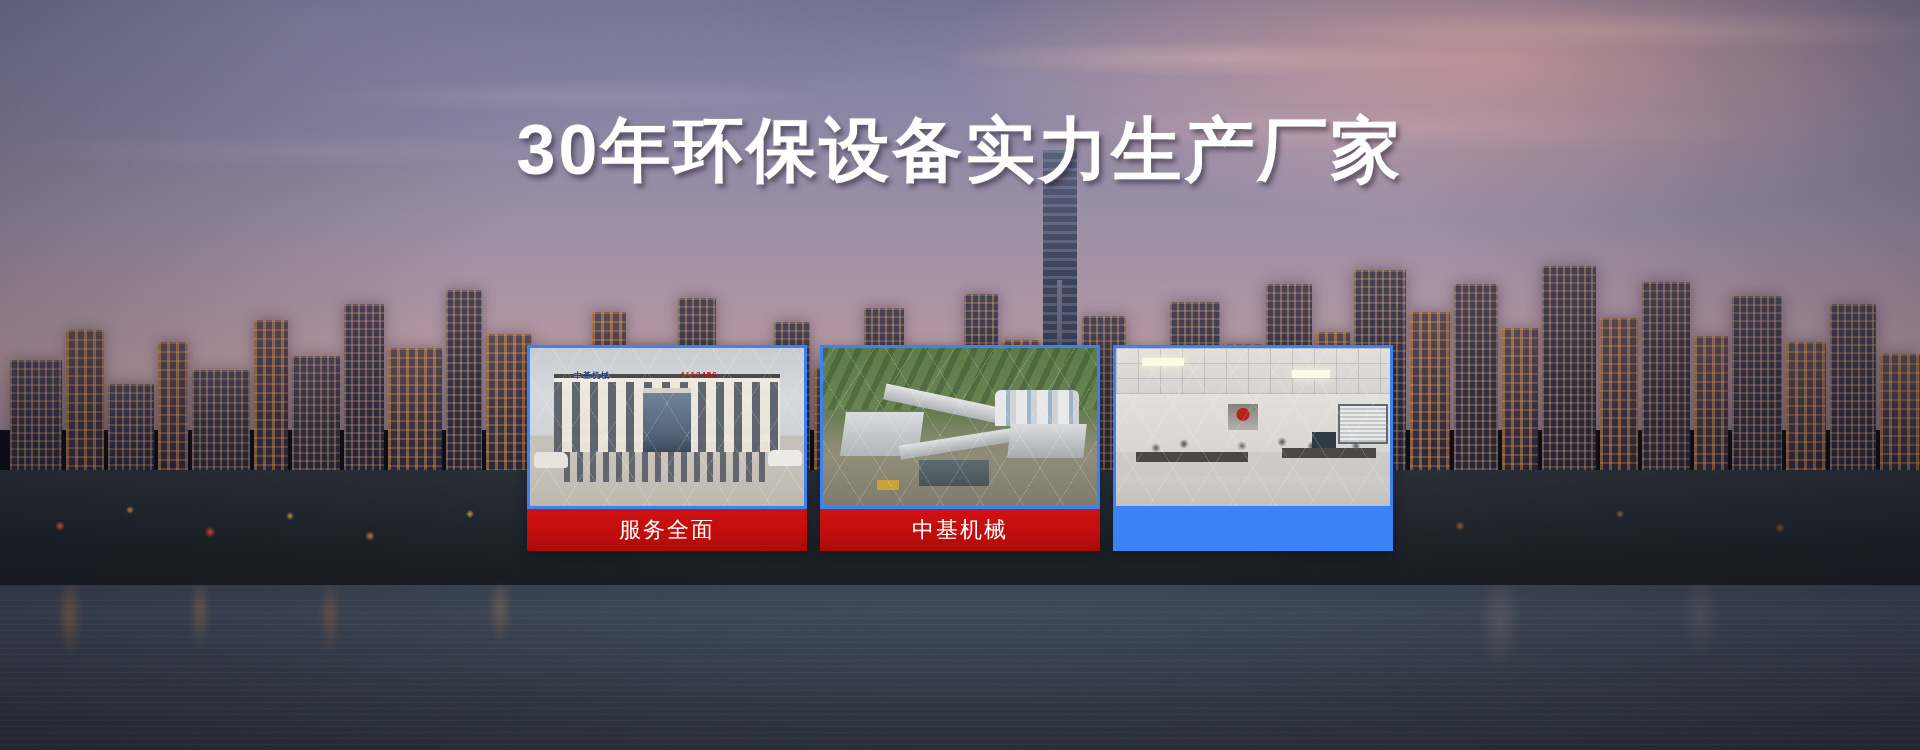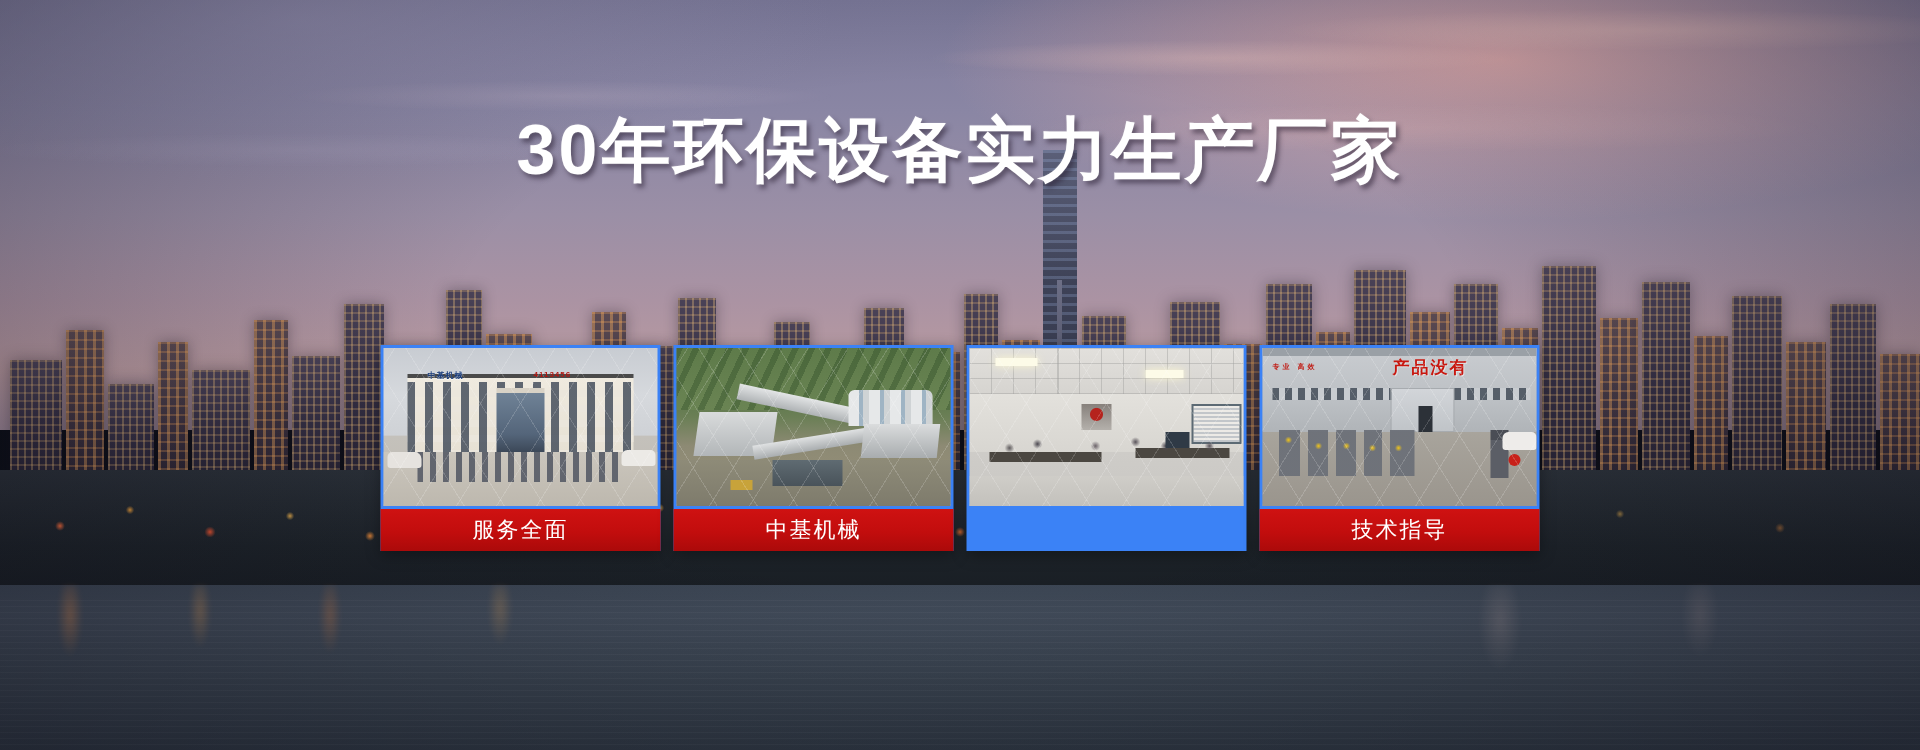--- a/index.html
+++ b/index.html
@@ -429,34 +429,16 @@
             <div class="blinds"></div>
           <div class="desk1"></div>
             <div class="desk2"></div>
           <div class="people"></div>
             <div class="mon"></div>
             <div class="floor"></div>
           <div class="photo-wm"></div>
         </div>
       </div>
 
-      <div class="card">
-        <div class="card-photo p4">
-          <div class="fac"></div>
-            <div class="facroof"></div>
-          <div class="smallsigns">专业  高效</div>
-          <div class="bigsign">产品没有</div>
-          <div class="win"></div>
-            <div class="door"></div>
-            <div class="doorin"></div>
-          <div class="yard4"></div>
-            <div class="workers"></div>
-          <div class="boss"></div>
-            <div class="helmet-red"></div>
-            <div class="car4"></div>
-          <div class="photo-wm"></div>
-        </div>
-        <div class="card-caption">技术指导</div>
-      </div>
 
     </div>
   </div>
 </div>
 
 </body></html>

